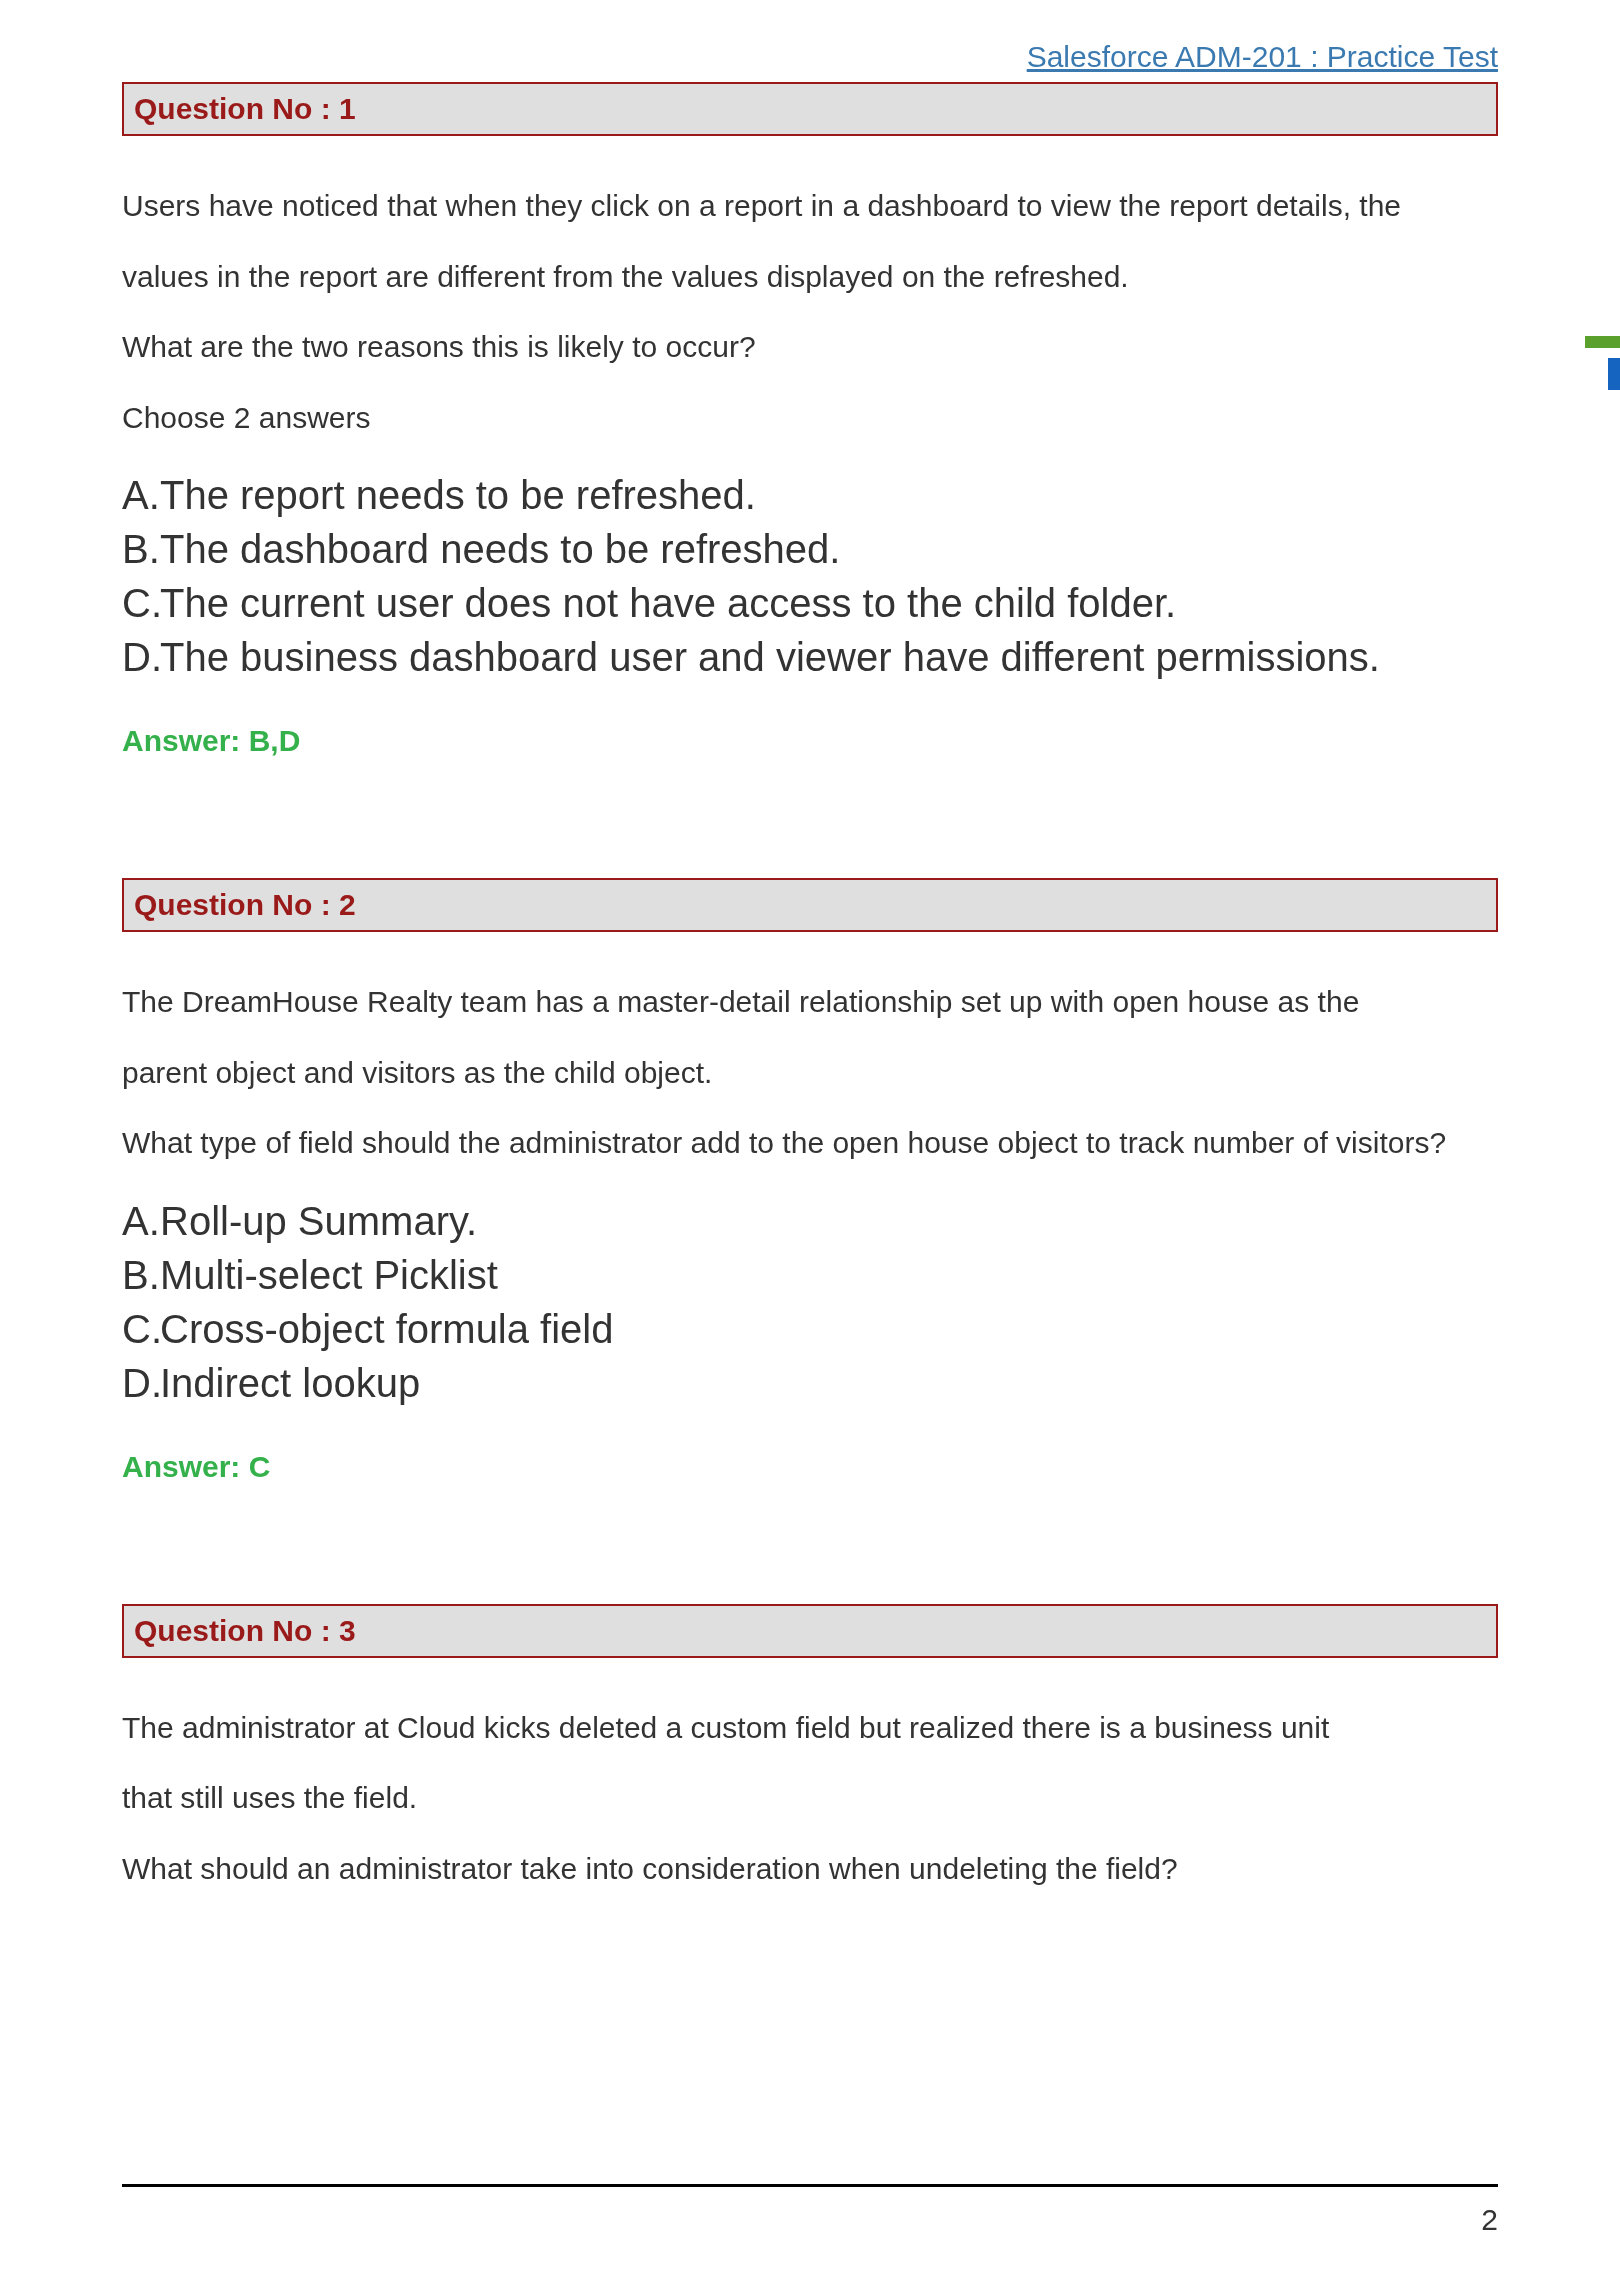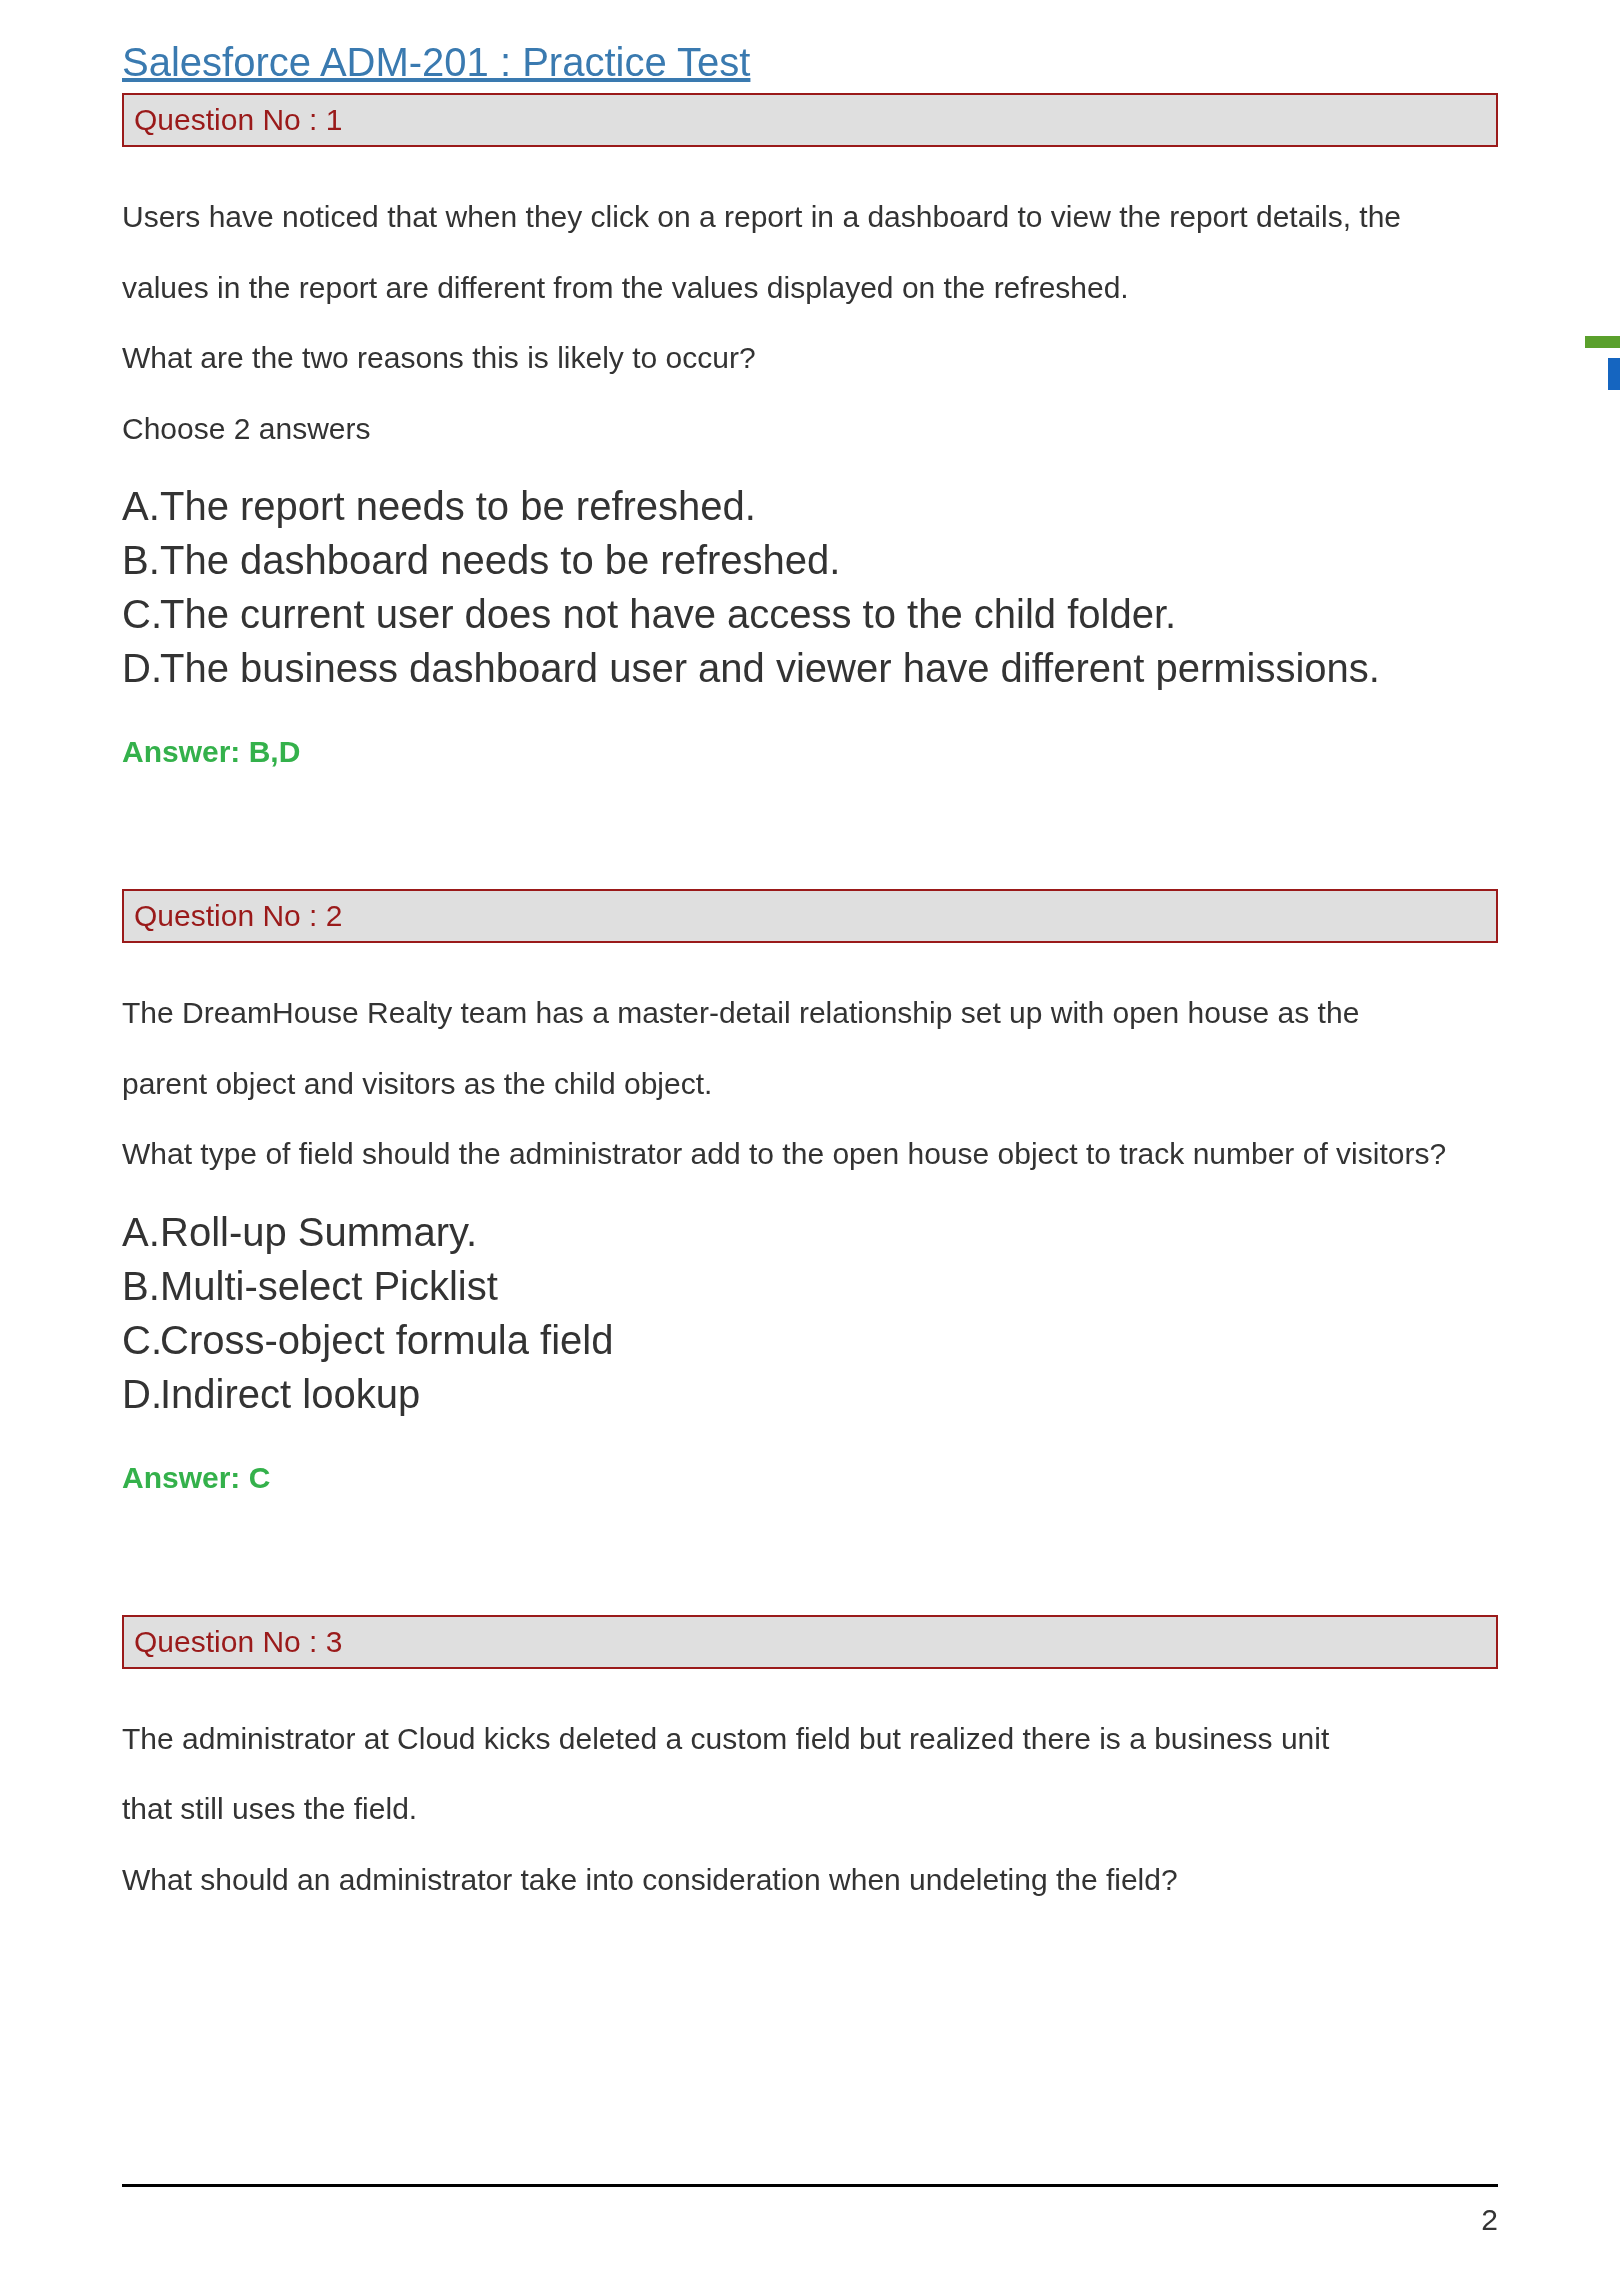--- a/index.html
+++ b/index.html
@@ -12,32 +12,33 @@
       background: #ffffff;
       width: 1620px;
       height: 2292px;
       position: relative;
       color: #333;
     }
     .page-container {
       padding: 40px 122px 40px 122px;
     }
     .doc-title {
-      text-align: left;
+      text-align: right;
       color: #3a7ab0;
-      font-size: 40px;
+      font-size: 30px;
       text-decoration: underline;
       margin-bottom: 8px;
       font-weight: normal;
     }
     .question-header {
       background: #dfdfdf;
       border: 2px solid #9a1a1a;
       padding: 8px 10px;
       margin-bottom: 50px;
+      font-weight: bold;
     }
     .question-header-text {
       color: #9a1a1a;
       font-size: 30px;
     }
     .body-text {
       font-size: 30px;
       color: #333;
       line-height: 1.35;
       margin-bottom: 30px;

